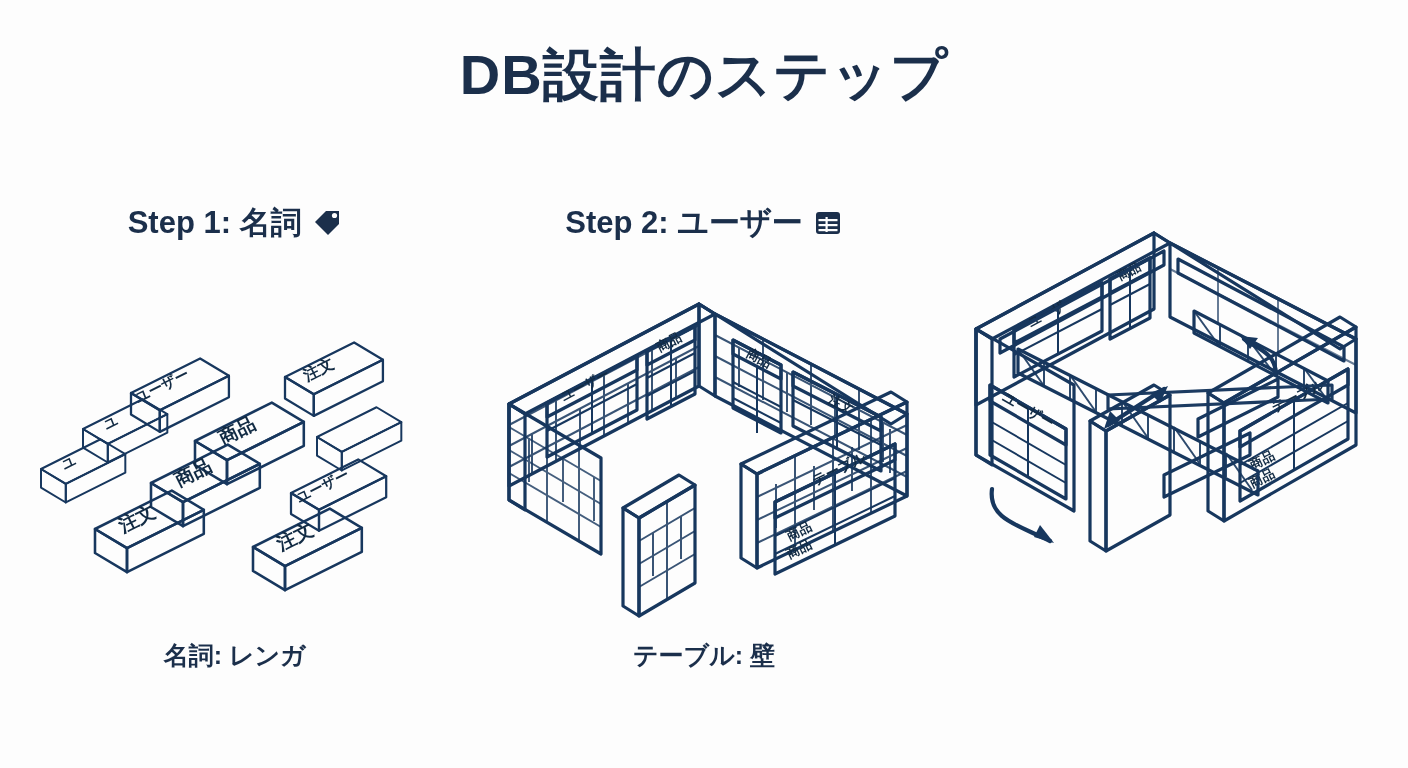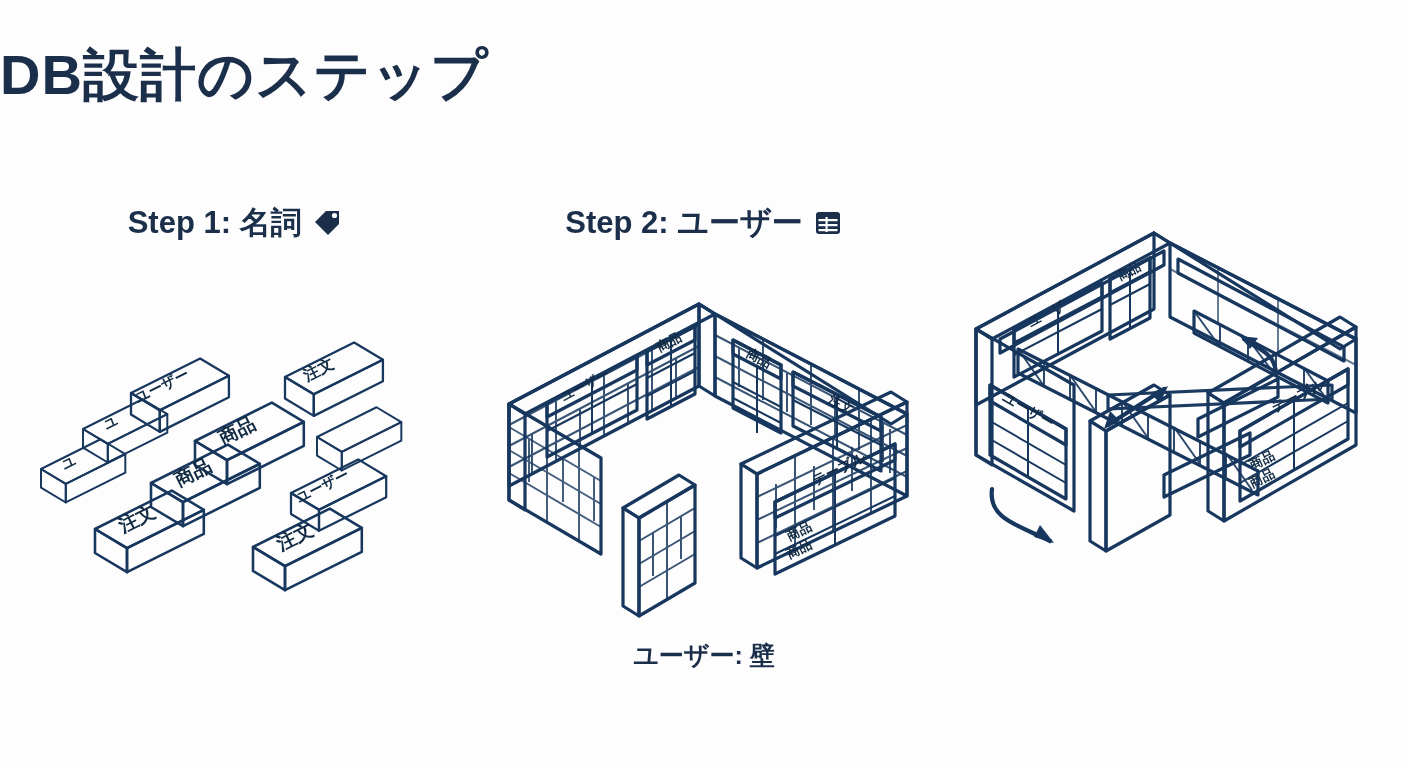--- a/index.html
+++ b/index.html
@@ -6,20 +6,21 @@
   html,body {
     width:1408px; height:768px;
     background:#fdfdfd;
     font-family:"Liberation Sans","DejaVu Sans",sans-serif;
     overflow:hidden;
   }
   #page { position:relative; width:1408px; height:768px; background:#fdfdfd; }
 
   .title {
     position:absolute; top:38px; left:0; width:1408px;
+    text-align:center;
     font-size:56px; font-weight:bold; letter-spacing:1px;
     color:#1b2f4b;
   }
 
   .cols {
     position:absolute; top:168px; left:0; width:1408px; height:560px;
     display:flex; flex-direction:row;
   }
   .col {
     flex:1 1 0; position:relative;
@@ -141,20 +142,21 @@
             <use href="#brickB"></use>
             <text class="jp" x="56" y="-6" font-size="24" transform="rotate(-26.5 56 -6)" text-anchor="middle">注文</text>
           </g>
           <g transform="translate(218,226) scale(0.80)">
             <use href="#brickB"></use>
             <text class="jp" x="56" y="-6" font-size="24" transform="rotate(-26.5 56 -6)" text-anchor="middle">注文</text>
           </g>
         </svg>
       </div>
 
+      <div class="caption">名詞: レンガ</div>
     </div>
 
     <div class="col">
       <div class="step-head">
         <span>Step 2: ユーザー</span>
         <span class="hicon">
           <svg width="30" height="30" viewBox="0 0 30 30">
             <rect x="3" y="4" width="24" height="22" rx="3" fill="#1b2f4b"></rect>
             <rect x="5.5" y="11" width="19" height="2.2" fill="#fdfdfd"></rect>
             <rect x="5.5" y="16" width="19" height="2.2" fill="#fdfdfd"></rect>
@@ -319,21 +321,21 @@
                 <path d="M150 278 L206 245"></path>
                 <path d="M150 301 L206 268"></path>
               <path d="M178 216 L178 314"></path>
               <path d="M164 247 L164 290"></path>
                 <path d="M192 230 L192 273"></path>
             </g>
           </g>
         </svg>
       </div>
 
-      <div class="caption">ユーザー: 壁</div>
+      <div class="caption">テーブル: 壁</div>
     </div>
 
     <div class="col">
 
       <div class="art">
         <svg width="430" height="370" viewBox="0 0 430 370">
           <defs>
             <linearGradient id="w3L" x1="0" y1="0" x2="0" y2="1">
               <stop offset="0" stop-color="#3a8ccd"></stop>
                 <stop offset="1" stop-color="#2ca79e"></stop>

